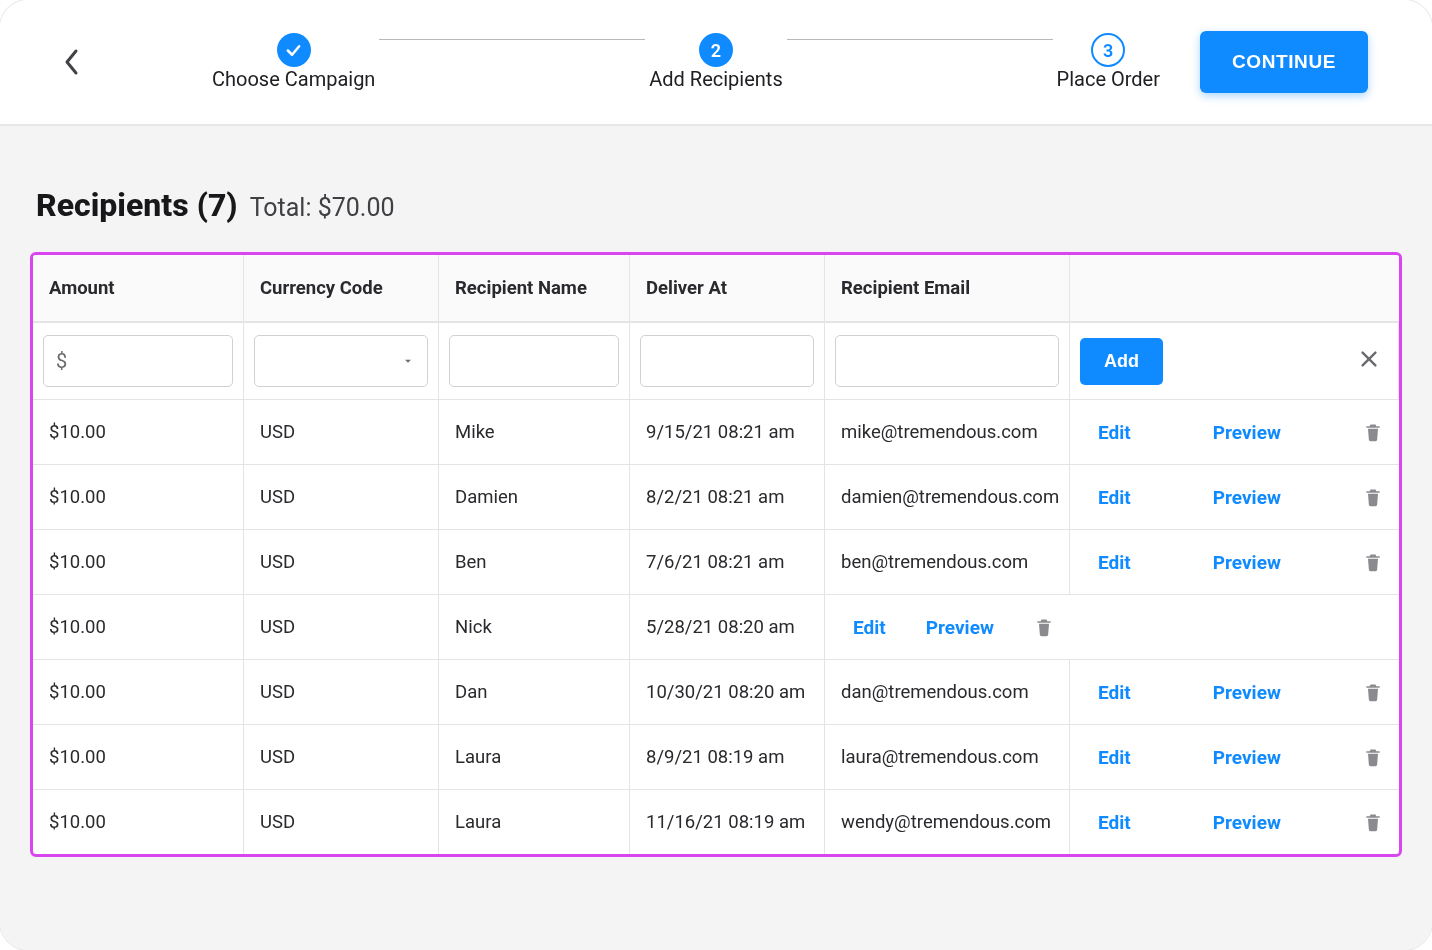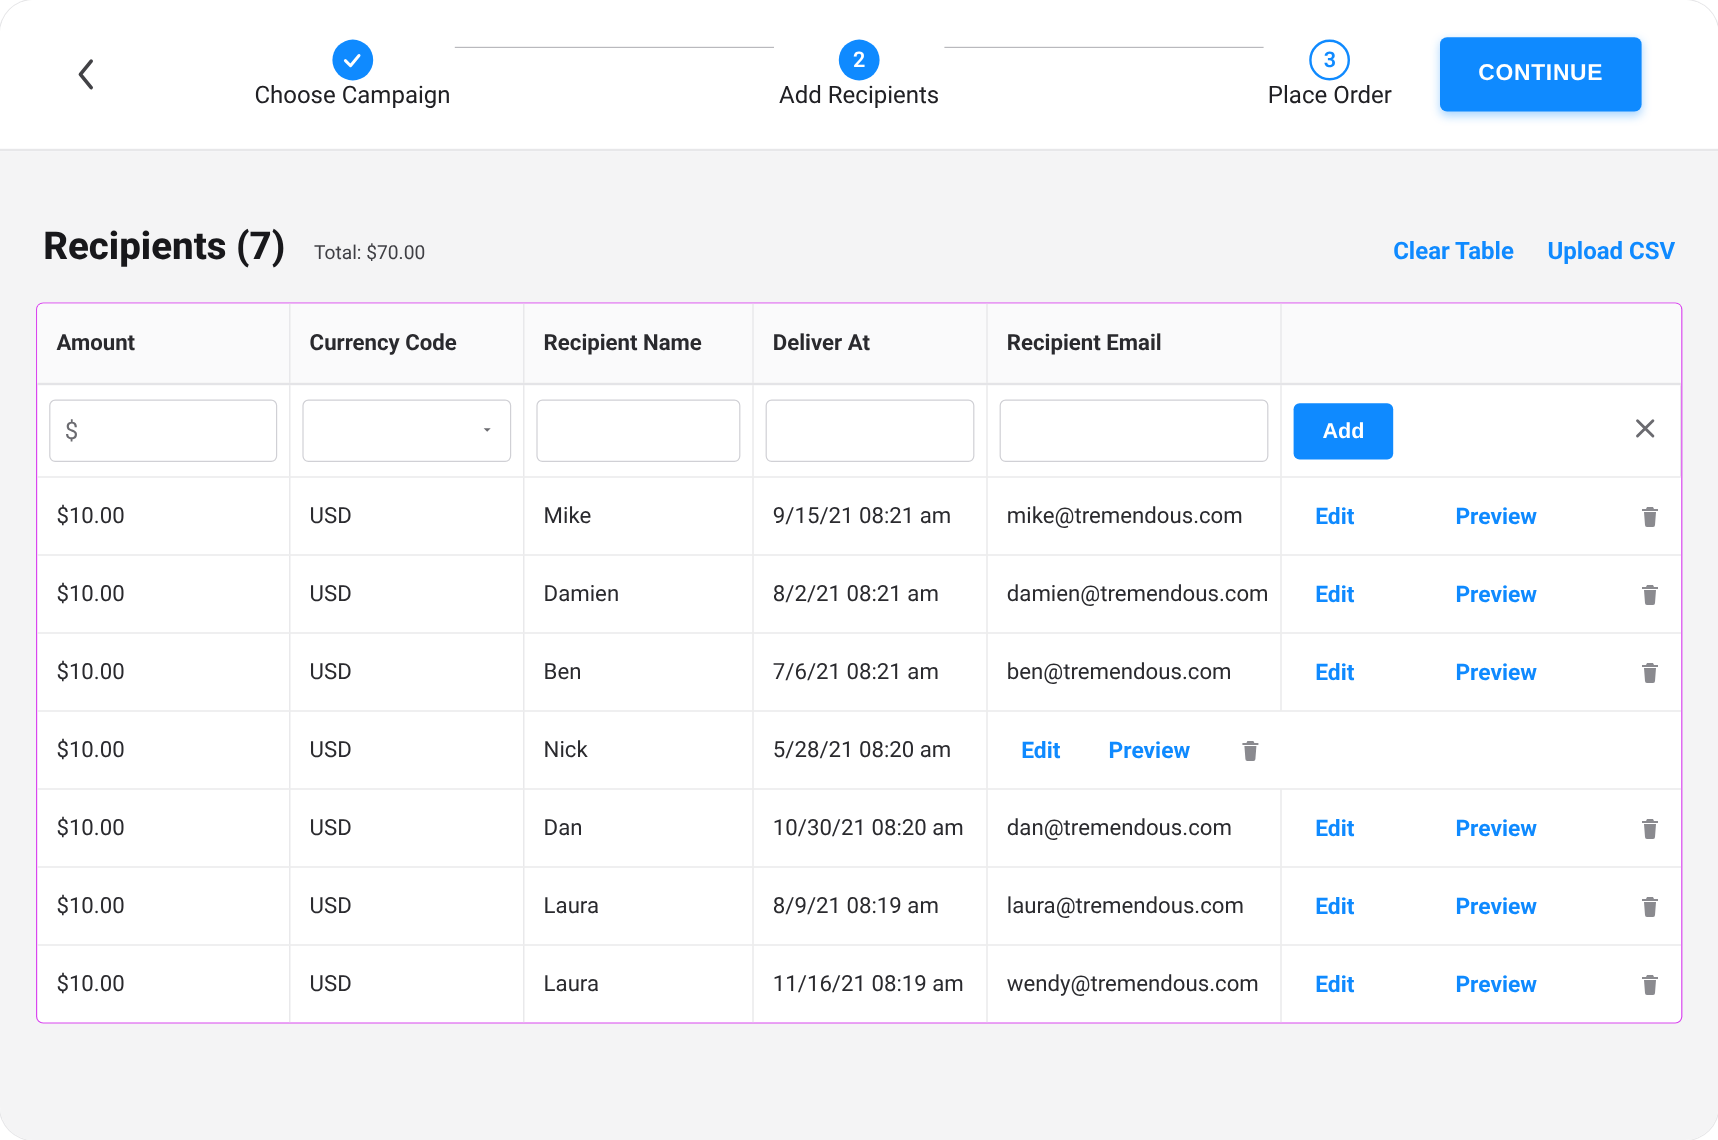--- a/index.html
+++ b/index.html
@@ -13,27 +13,27 @@
   .step { display:flex; flex-direction:column; align-items:center; position:relative; }
   .step-circle { width: 34px; height: 34px; border-radius: 50%; display:flex; align-items:center; justify-content:center; font-weight:600; font-size:18px; }
   .step-circle.done { background:#0f8aff; color:#fff; }
   .step-circle.active { background:#0f8aff; color:#fff; }
   .step-circle.pending { background:#fff; color:#0f8aff; border:2.5px solid #0f8aff; }
   .step-label { font-size: 20px; font-weight:400; color:#202024; }
   .step-line { flex:1; height:1px; background:#b9b9bd; min-width:160px; margin: 0 4px; transform: translateY(-23px); }
   .continue-btn { background:#0f8aff; color:#fff; font-weight:700; letter-spacing:0.6px; font-size:19px; border:none; border-radius:6px; padding: 20px 32px; cursor:pointer; box-shadow: 0 3px 8px rgba(15,138,255,0.35); }
   
   .body { flex:1; background:#f4f4f5; padding: 60px 30px 0 30px; overflow:hidden; }
-  .title-row { display:flex; align-items:baseline; gap: 24px; margin-bottom: 26px; padding: 0 6px; }
+  .title-row { display:flex; align-items:baseline; gap: 12px; margin-bottom: 26px; padding: 0 6px; }
   .title { font-size: 32px; font-weight:800; color:#18181b; }
-  .subtitle { font-size: 16px; color:#3f3f44; }
+  .subtitle { font-size: 25px; color:#3f3f44; }
   .title-actions { margin-left:auto; display:flex; gap: 28px; }
   .link-btn { color:#0f8aff; font-weight:700; font-size:20px; cursor:pointer; }
   
-  .table { border:1px solid #d946ef; border-radius:6px; background:#fff; overflow:hidden; width:100%;margin-top:28px; }
+  .table { border:3px solid #d946ef; border-radius:6px; background:#fff; overflow:hidden; width:100%;margin-top:28px; }
   .thead, .trow { display:grid; grid-template-columns: 211px 195px 191px 195px 245px 1fr; }
   .thead { background:#fafafb; border-bottom:1px solid #e4e4e7; }
   .th { padding: 22px 16px; font-size:18.5px; font-weight:700; color:#2a2a2e; border-right:1px solid #e4e4e7; }
   .th:last-child, .td:last-child, .tinput:last-child { border-right:none; }
   .trow { border-top:1px solid #e4e4e7; }
   .td { padding: 21px 16px; font-size:18.5px; color:#2a2a2e; border-right:1px solid #e4e4e7; display:flex; align-items:center; }
   .actions-cell { display:flex; align-items:center; padding: 10px 16px 10px 28px; }
   .action-link { color:#0f8aff; font-weight:700; font-size:19px; cursor:pointer; }
   .action-link.preview-col { margin-left:auto; }
   .trash { margin-left:auto; cursor:pointer; display:flex; align-items:center; }
@@ -79,24 +79,20 @@
         <div class="step-label">Place Order</div>
       </div>
     </div>
     <button class="continue-btn">CONTINUE</button>
   </div>
 
   <div class="body">
     <div class="title-row">
       <div class="title">Recipients (7)</div>
       <div class="subtitle">Total: $70.00</div>
-      <div class="title-actions">
-        <span class="link-btn">Clear Table</span>
-        <span class="link-btn">Upload CSV</span>
-      </div>
     </div>
 
     <div class="table">
       <div class="thead">
         <div class="th">Amount</div>
         <div class="th">Currency Code</div>
         <div class="th">Recipient Name</div>
         <div class="th">Deliver At</div>
         <div class="th">Recipient Email</div>
         <div class="th"></div>

